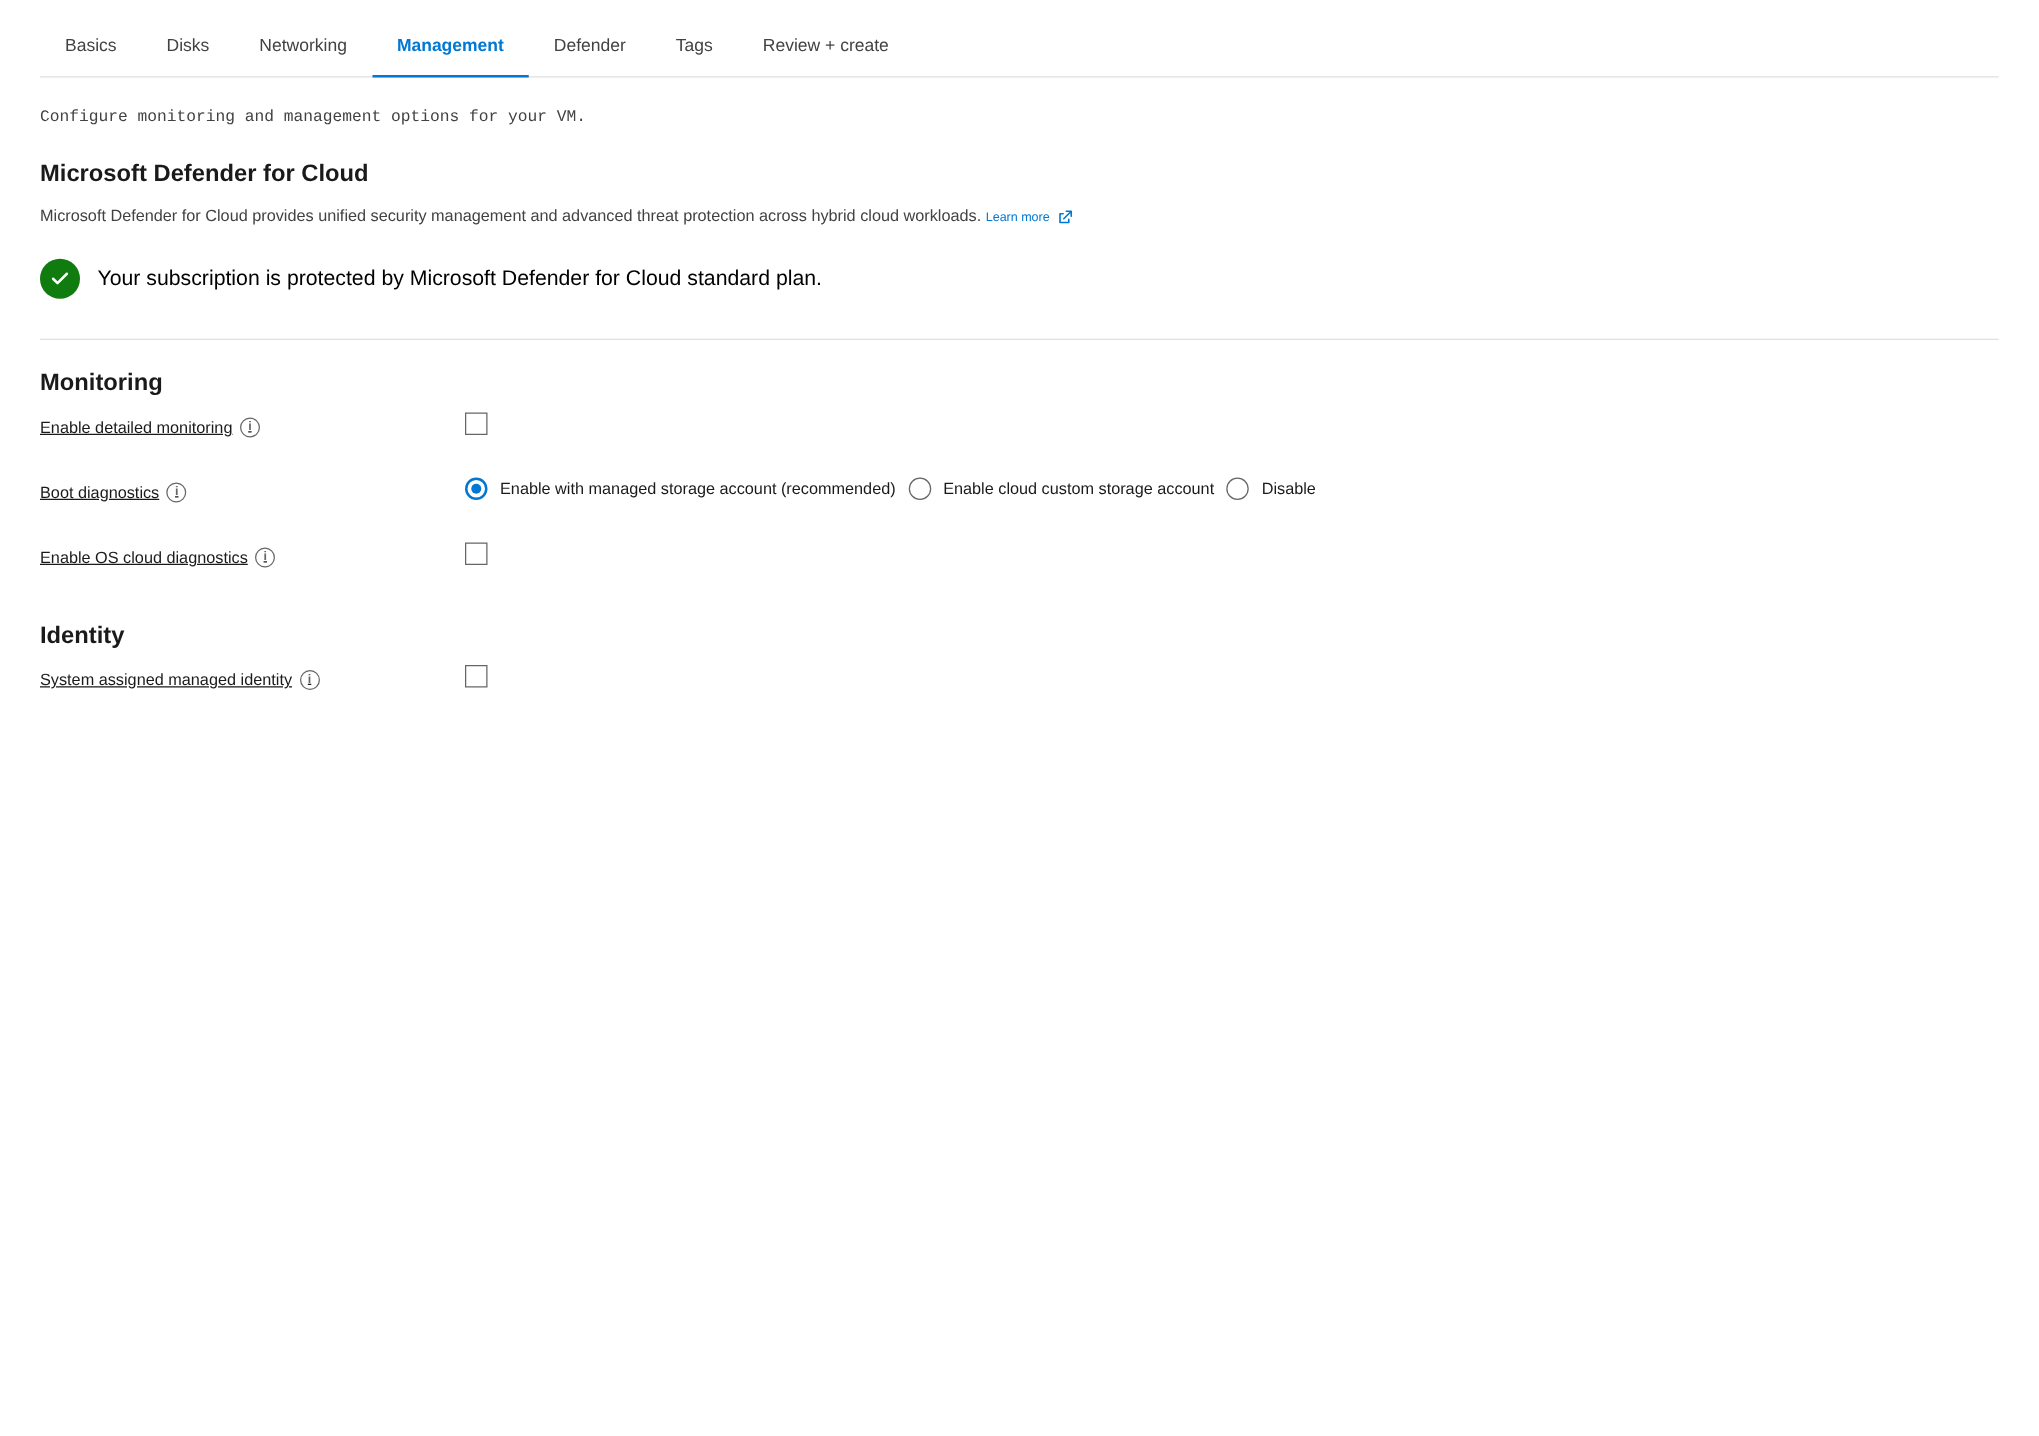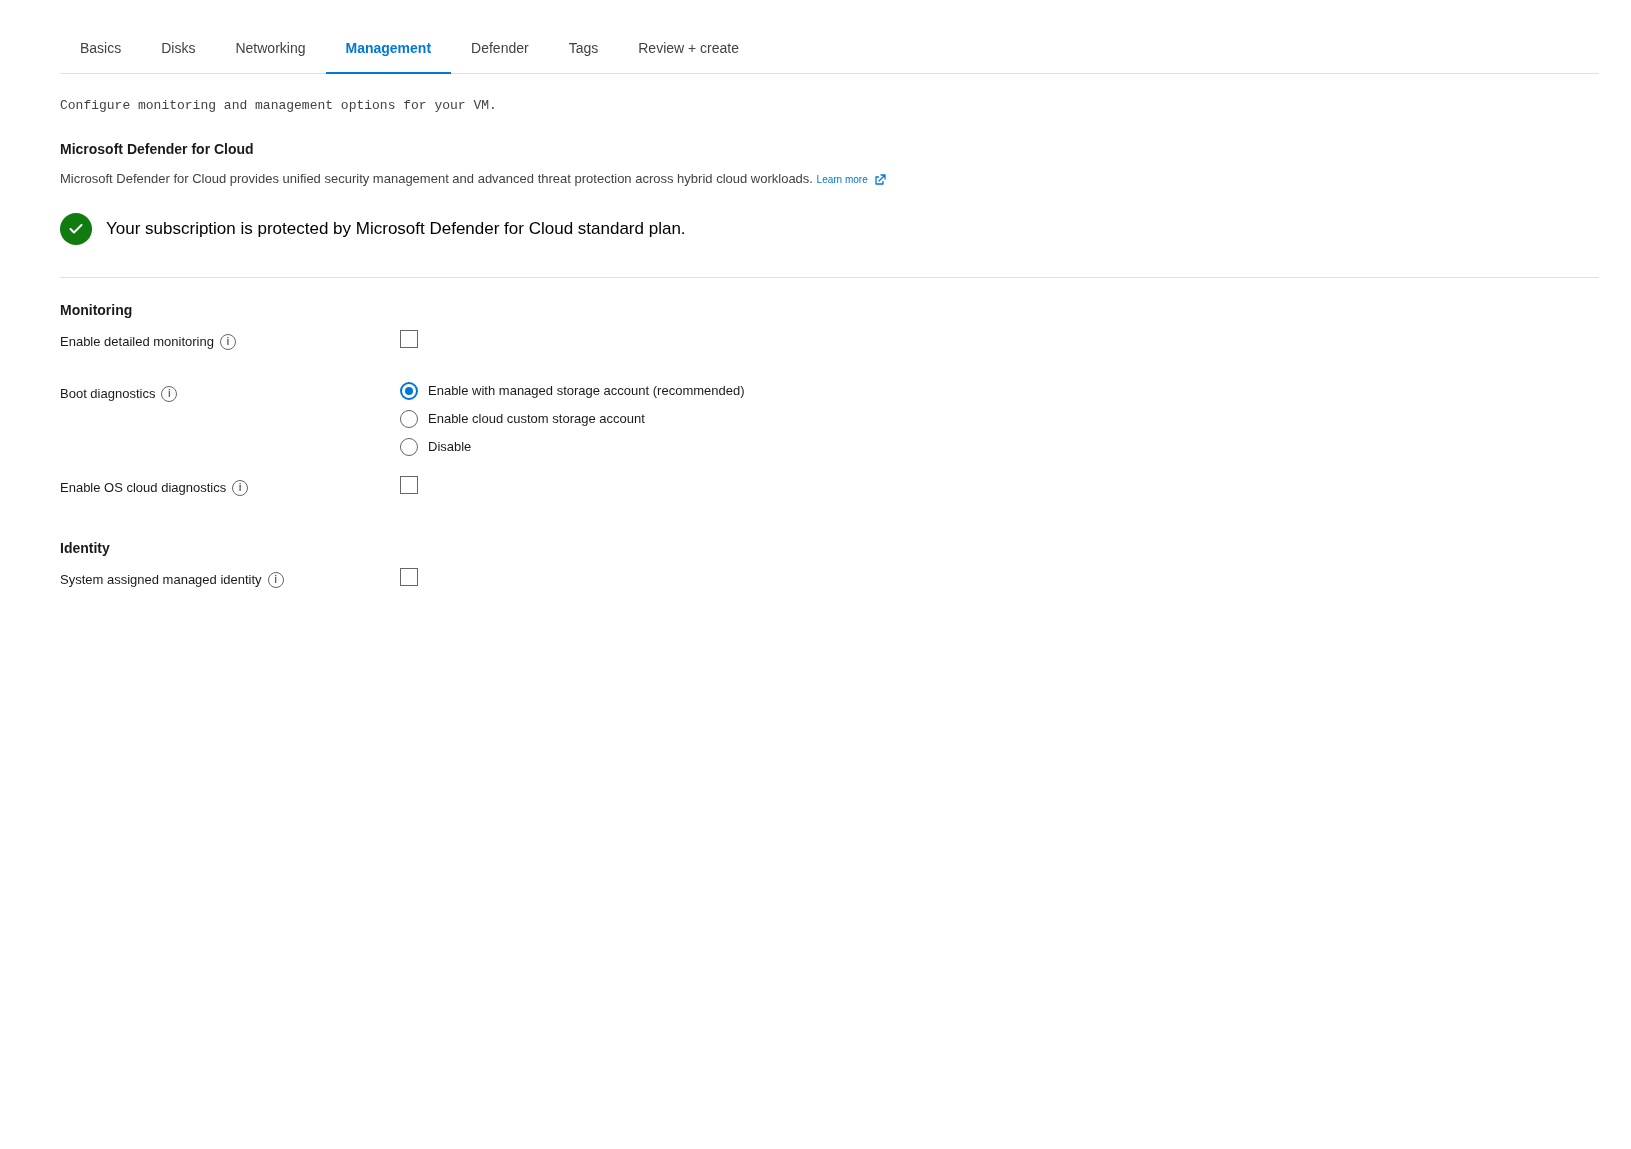--- a/index.html
+++ b/index.html
@@ -11,22 +11,21 @@
     body {
       font-family: 'Segoe UI', -apple-system, BlinkMacSystemFont, sans-serif;
       font-size: 14px;
       color: #1a1a1a;
       background: #ffffff;
       width: 1631px;
       min-height: 1149px;
     }
 
     .container {
-      padding: 16px 32px;
-      margin-left: 28px;
+      padding: 4px 32px;
     }
 
     
     .tabs {
       display: flex;
       align-items: center;
       border-bottom: 1px solid #e0e0e0;
       padding-top: 8px;
       gap: 0;
     }
@@ -53,21 +52,21 @@
     }
 
     .subtitle {
       font-size: 13px;
       color: #424242;
       margin-bottom: 28px;
       font-family: Liberation Mono, monospace;
     }
 
     .section-title {
-      font-size: 14px;
+      font-size: 19px;
       font-weight: 700;
       color: #1a1a1a;
       margin-bottom: 12px;
     }
 
     .section-description {
       font-size: 13px;
       color: #424242;
       line-height: 1.5;
       margin-bottom: 8px;
@@ -130,40 +129,40 @@
     }
 
     .form-label {
       display: flex;
       align-items: center;
       gap: 6px;
       min-width: 340px;
       font-size: 13px;
       color: #1a1a1a;
       padding-top: 4px;
+      text-decoration: underline;
     }
 
     .info-icon {
       width: 16px;
       height: 16px;
       border-radius: 50%;
       border: 1.5px solid #666;
       display: inline-flex;
       align-items: center;
       justify-content: center;
       font-size: 10px;
       font-weight: 600;
       color: #666;
       cursor: pointer;
       flex-shrink: 0;
     }
 
     .form-control {
       display: flex;
-      flex-direction: column;
       gap: 10px;
     }
 
     
     .checkbox-wrapper {
       display: flex;
       align-items: center;
     }
 
     .custom-checkbox {

